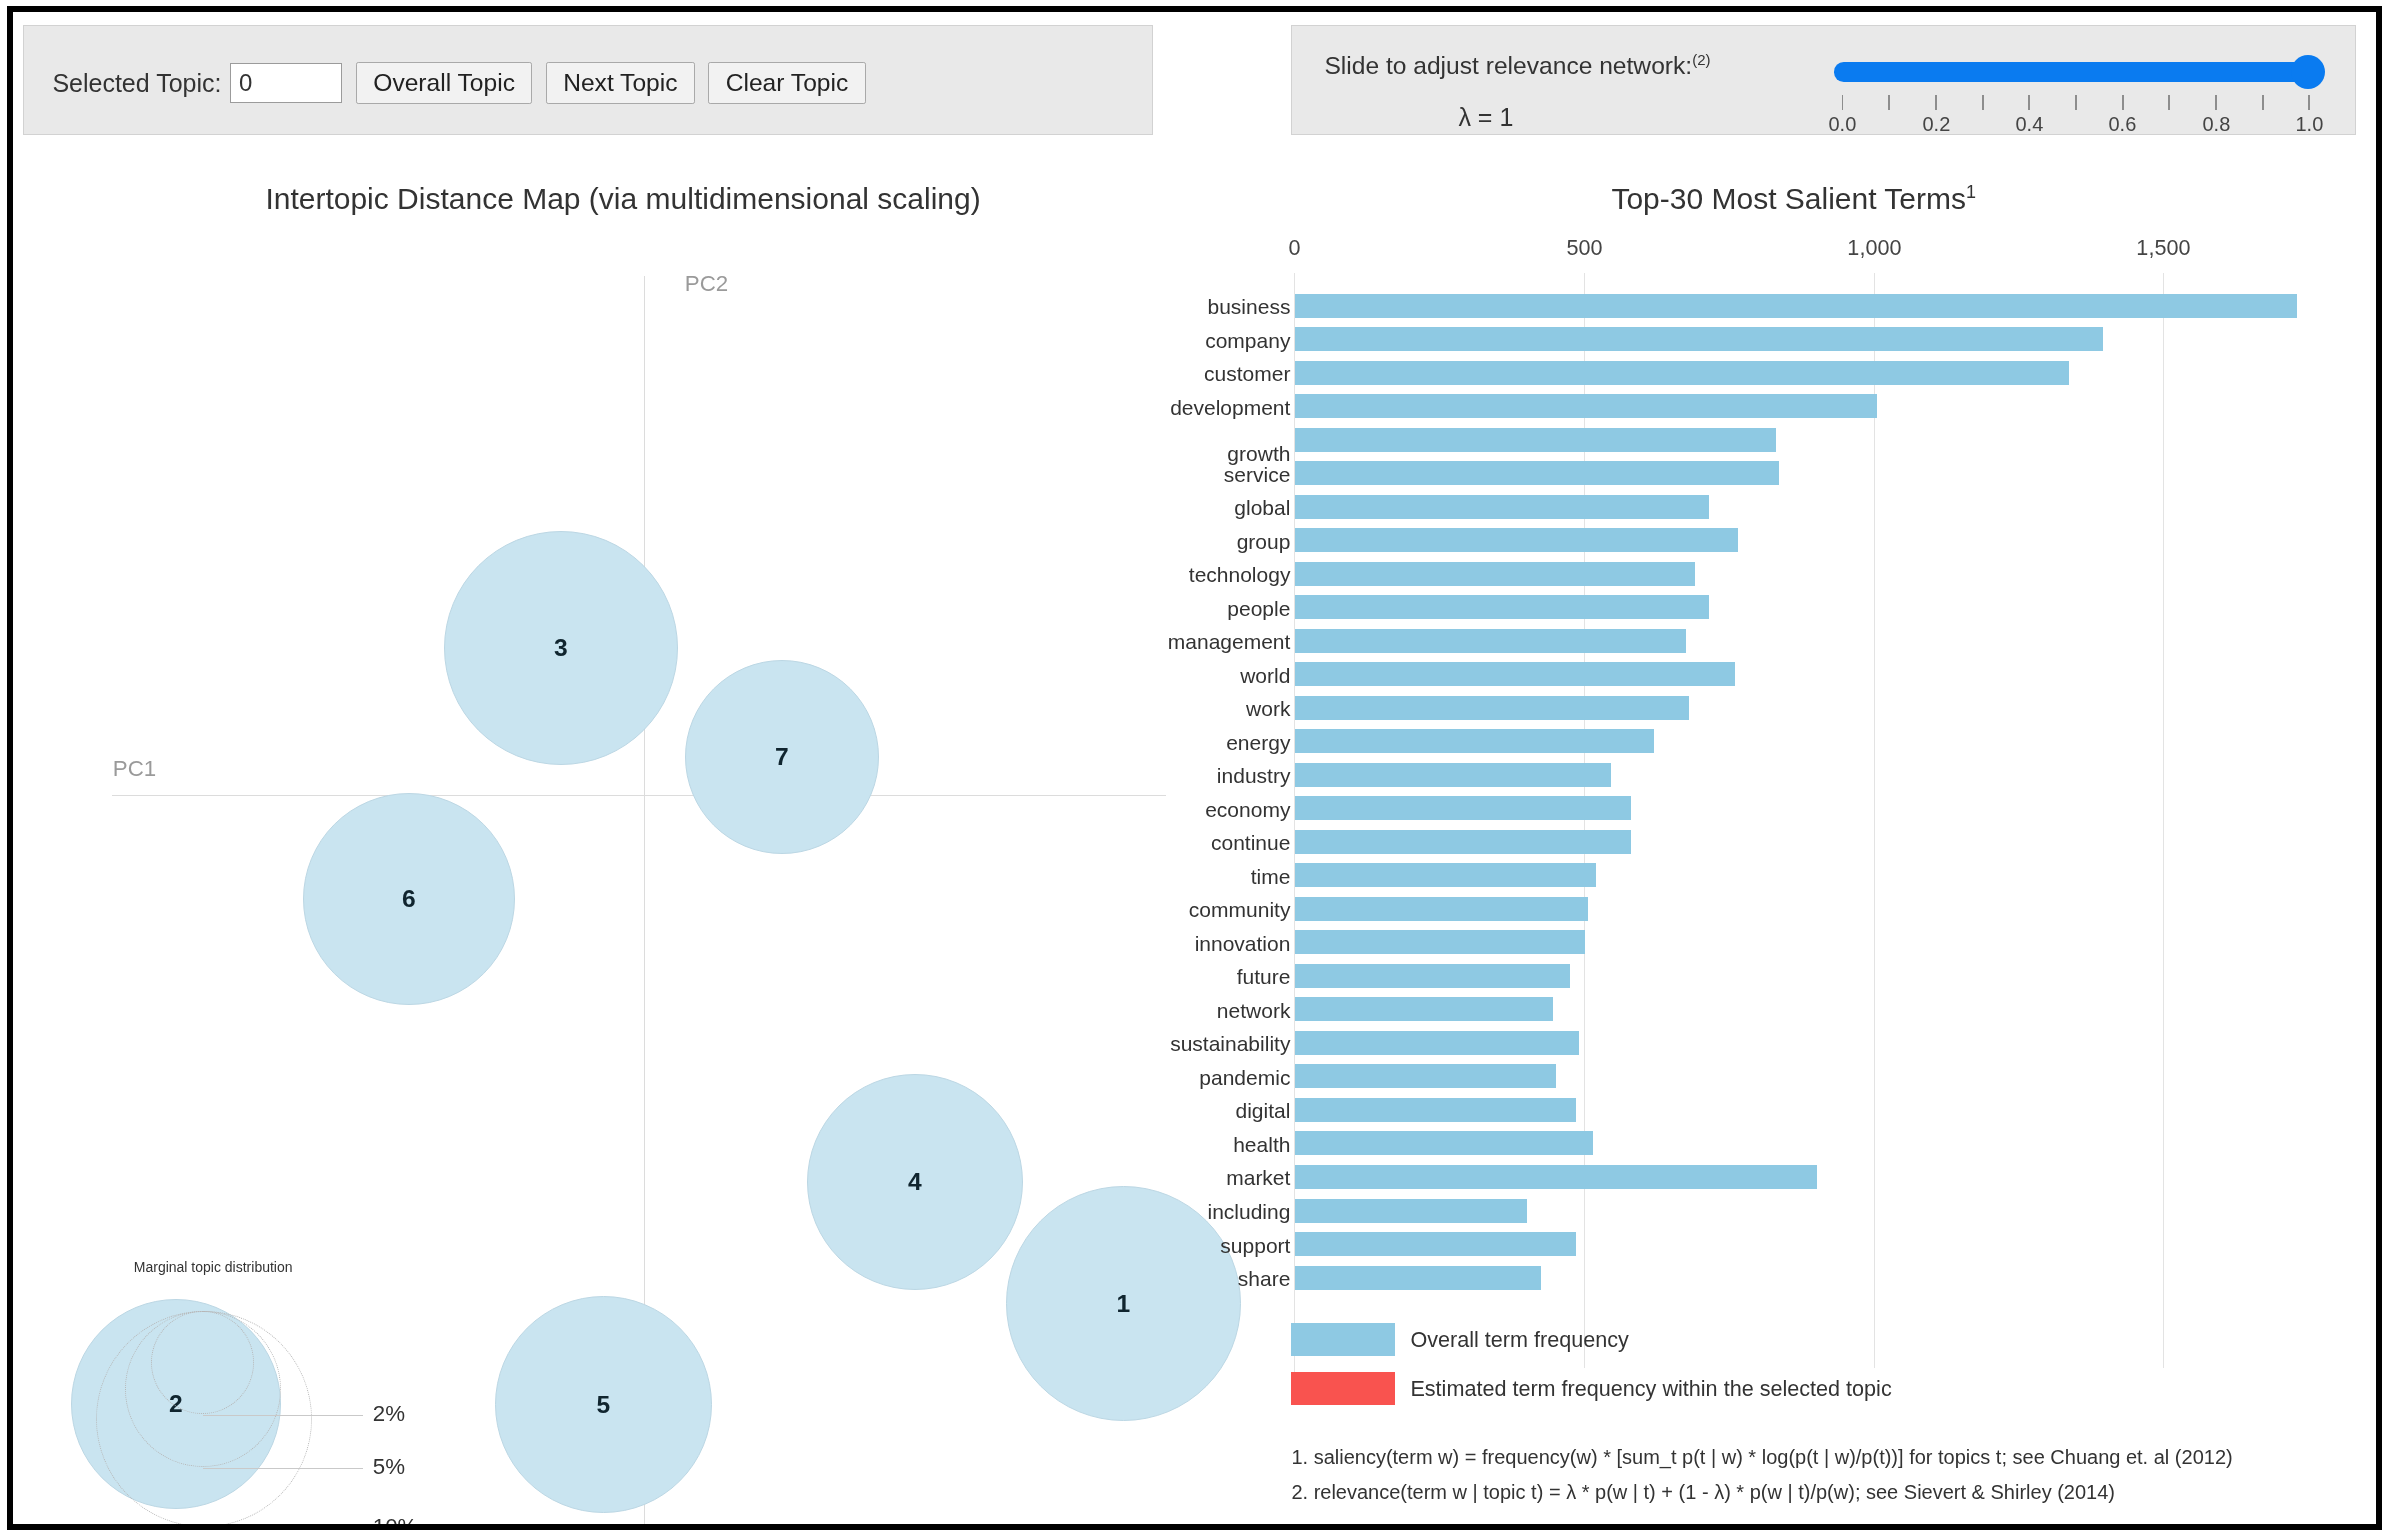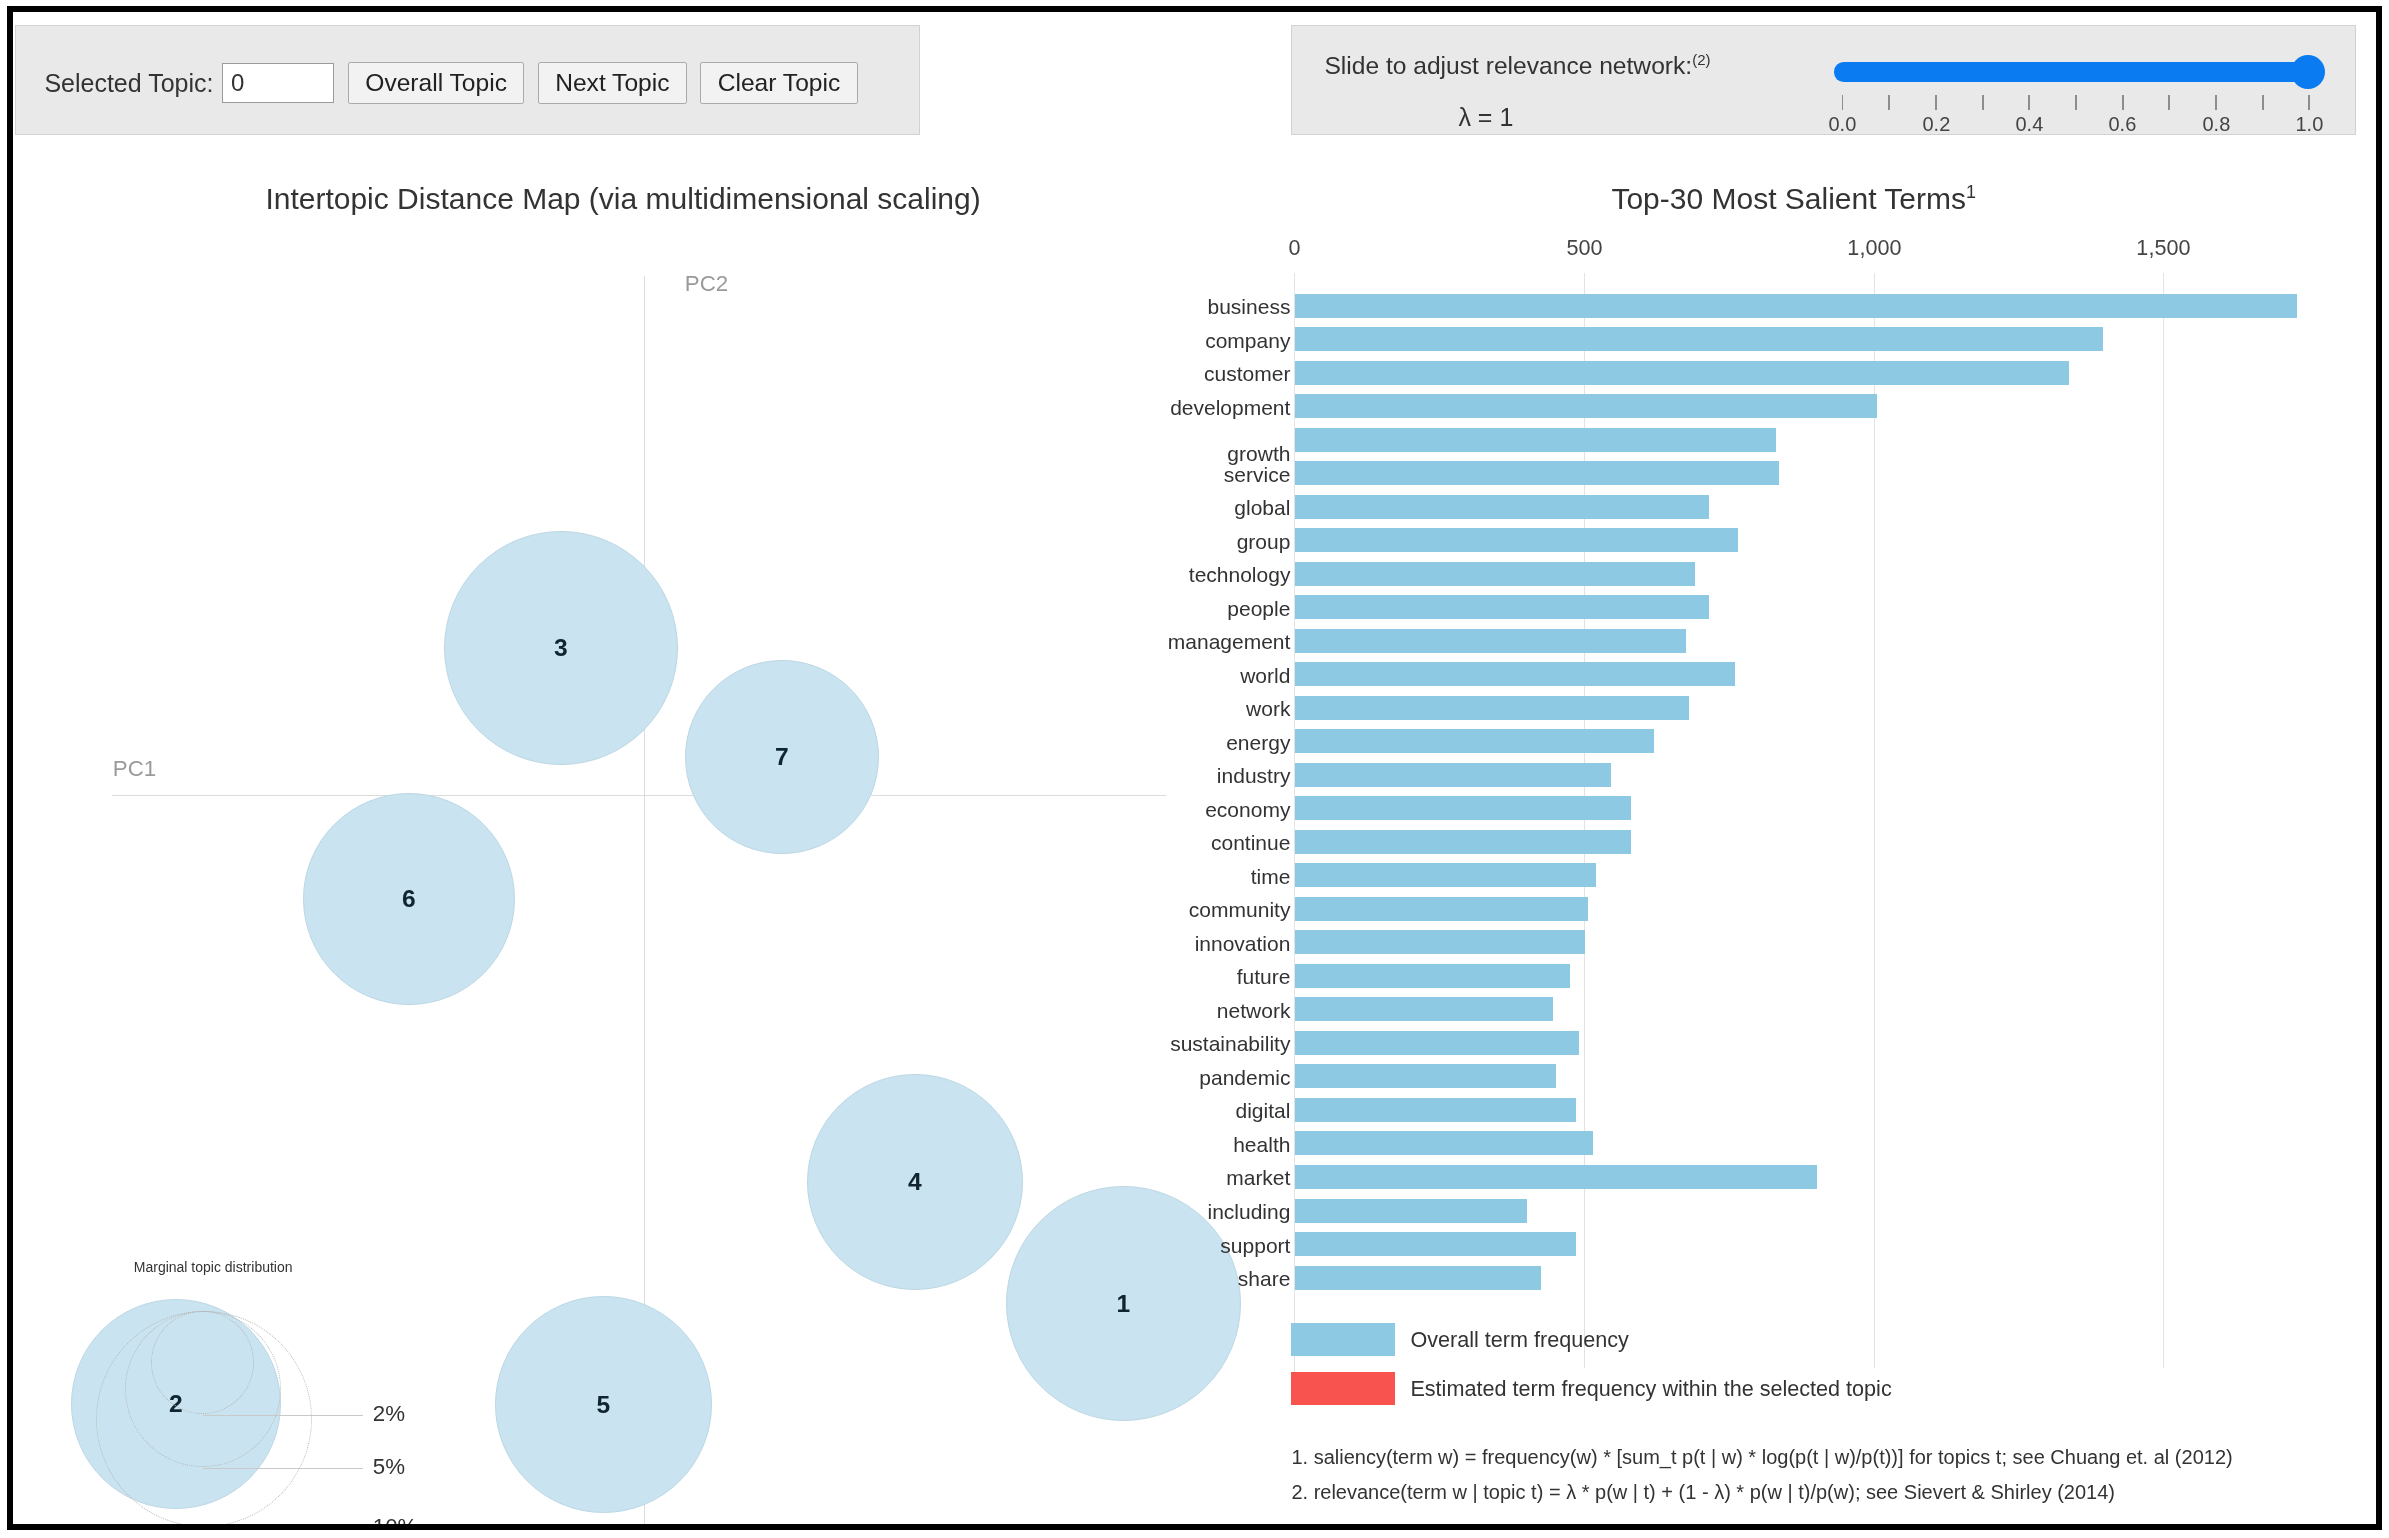--- a/index.html
+++ b/index.html
@@ -19,21 +19,21 @@
     overflow:hidden;
   }
   #canvas { position:absolute; left:0; top:0; width:2361px; height:1511px; }
 
   
   .ctrl-panel {
     position:absolute;
     background:#e9e9e9;
     border:0.7px solid #d2d2d2;
   }
-  #topic-control-panel { left:2px;  top:13.4px;  width:905px; height:110px; }
+  #topic-control-panel { left:10px;  top:13.4px;  width:1130px; height:110px; }
   #lambda-control-panel{ left:1278px;top:13.4px;  width:1065px; height:110px; }
 
   #topic-control-row {
     position:absolute; left:28px; top:36px;
     display:flex; align-items:center; gap:0px;
     white-space:nowrap;
   }
   #selected-topic-label {
     font-size:25px; color:#333; margin-right:9px;
     font-family:"Liberation Sans", sans-serif;

